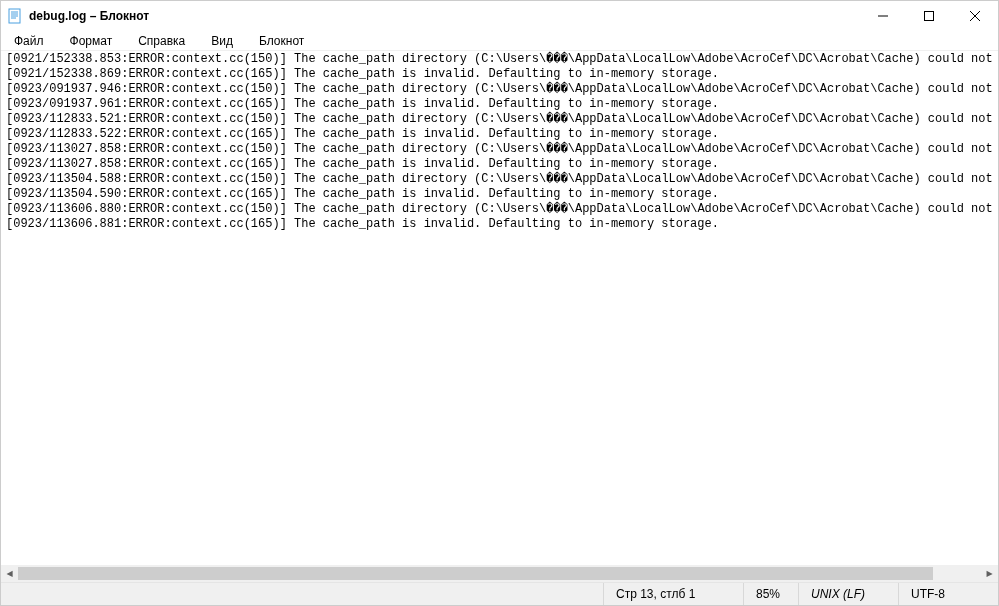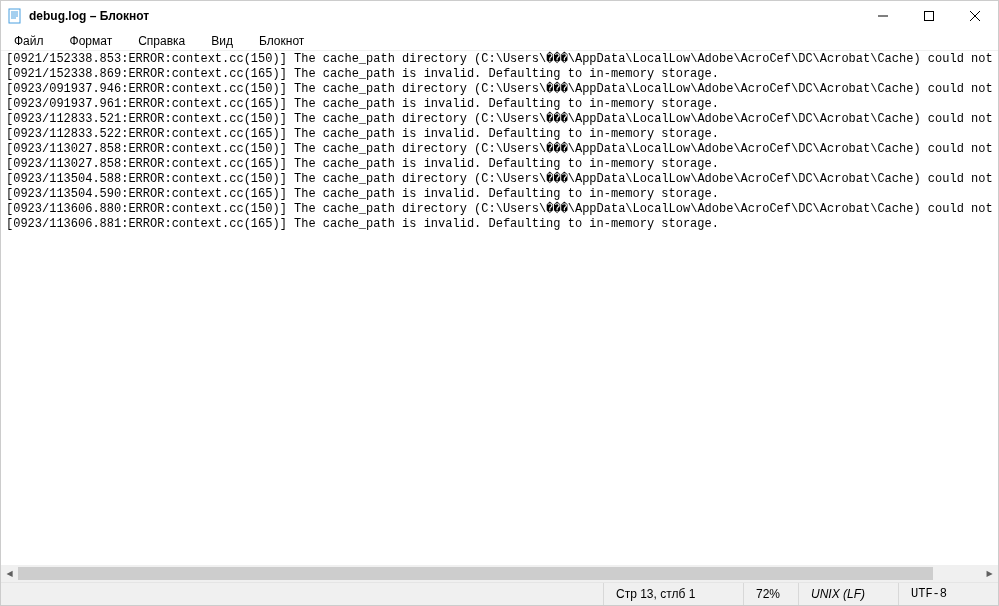--- a/index.html
+++ b/index.html
@@ -118,21 +118,21 @@
       padding: 0 12px;
       border-left: 1px solid #d8d8d8;
       height: 100%;
       display: flex;
       align-items: center;
       min-width: 60px;
     }
     .status-cell.pos { min-width: 140px; margin-left: 17px; }
     .status-cell.zoom { min-width: 55px; }
     .status-cell.eol { min-width: 100px; font-style: italic; }
-    .status-cell.enc { min-width: 100px; font-family: Liberation Mono, monospace; }
+    .status-cell.enc { min-width: 100px; }
   </style>
 </head>
 <body>
 
 <div class="title-bar">
   <span class="title-bar-icon">
     <svg viewBox="0 0 16 16">
       <rect x="2" y="1" width="11" height="14" fill="#fff" stroke="#4aa0e0" stroke-width="1"></rect>
       <line x1="4" y1="4" x2="11" y2="4" stroke="#4aa0e0" stroke-width="1"></line>
       <line x1="4" y1="6" x2="11" y2="6" stroke="#4aa0e0" stroke-width="1"></line>
@@ -188,16 +188,16 @@
     <div class="track">
       <div class="thumb"></div>
     </div>
     <div class="arrow">▶</div>
   </div>
 </div>
 
 <div class="status-bar">
   <div class="status-spacer"></div>
   <div class="status-cell pos">Стр 13, стлб 1</div>
-  <div class="status-cell zoom">72%</div>
+  <div class="status-cell zoom">85%</div>
   <div class="status-cell eol">UNIX (LF)</div>
   <div class="status-cell enc">UTF-8</div>
 </div>
 
 </body></html>

